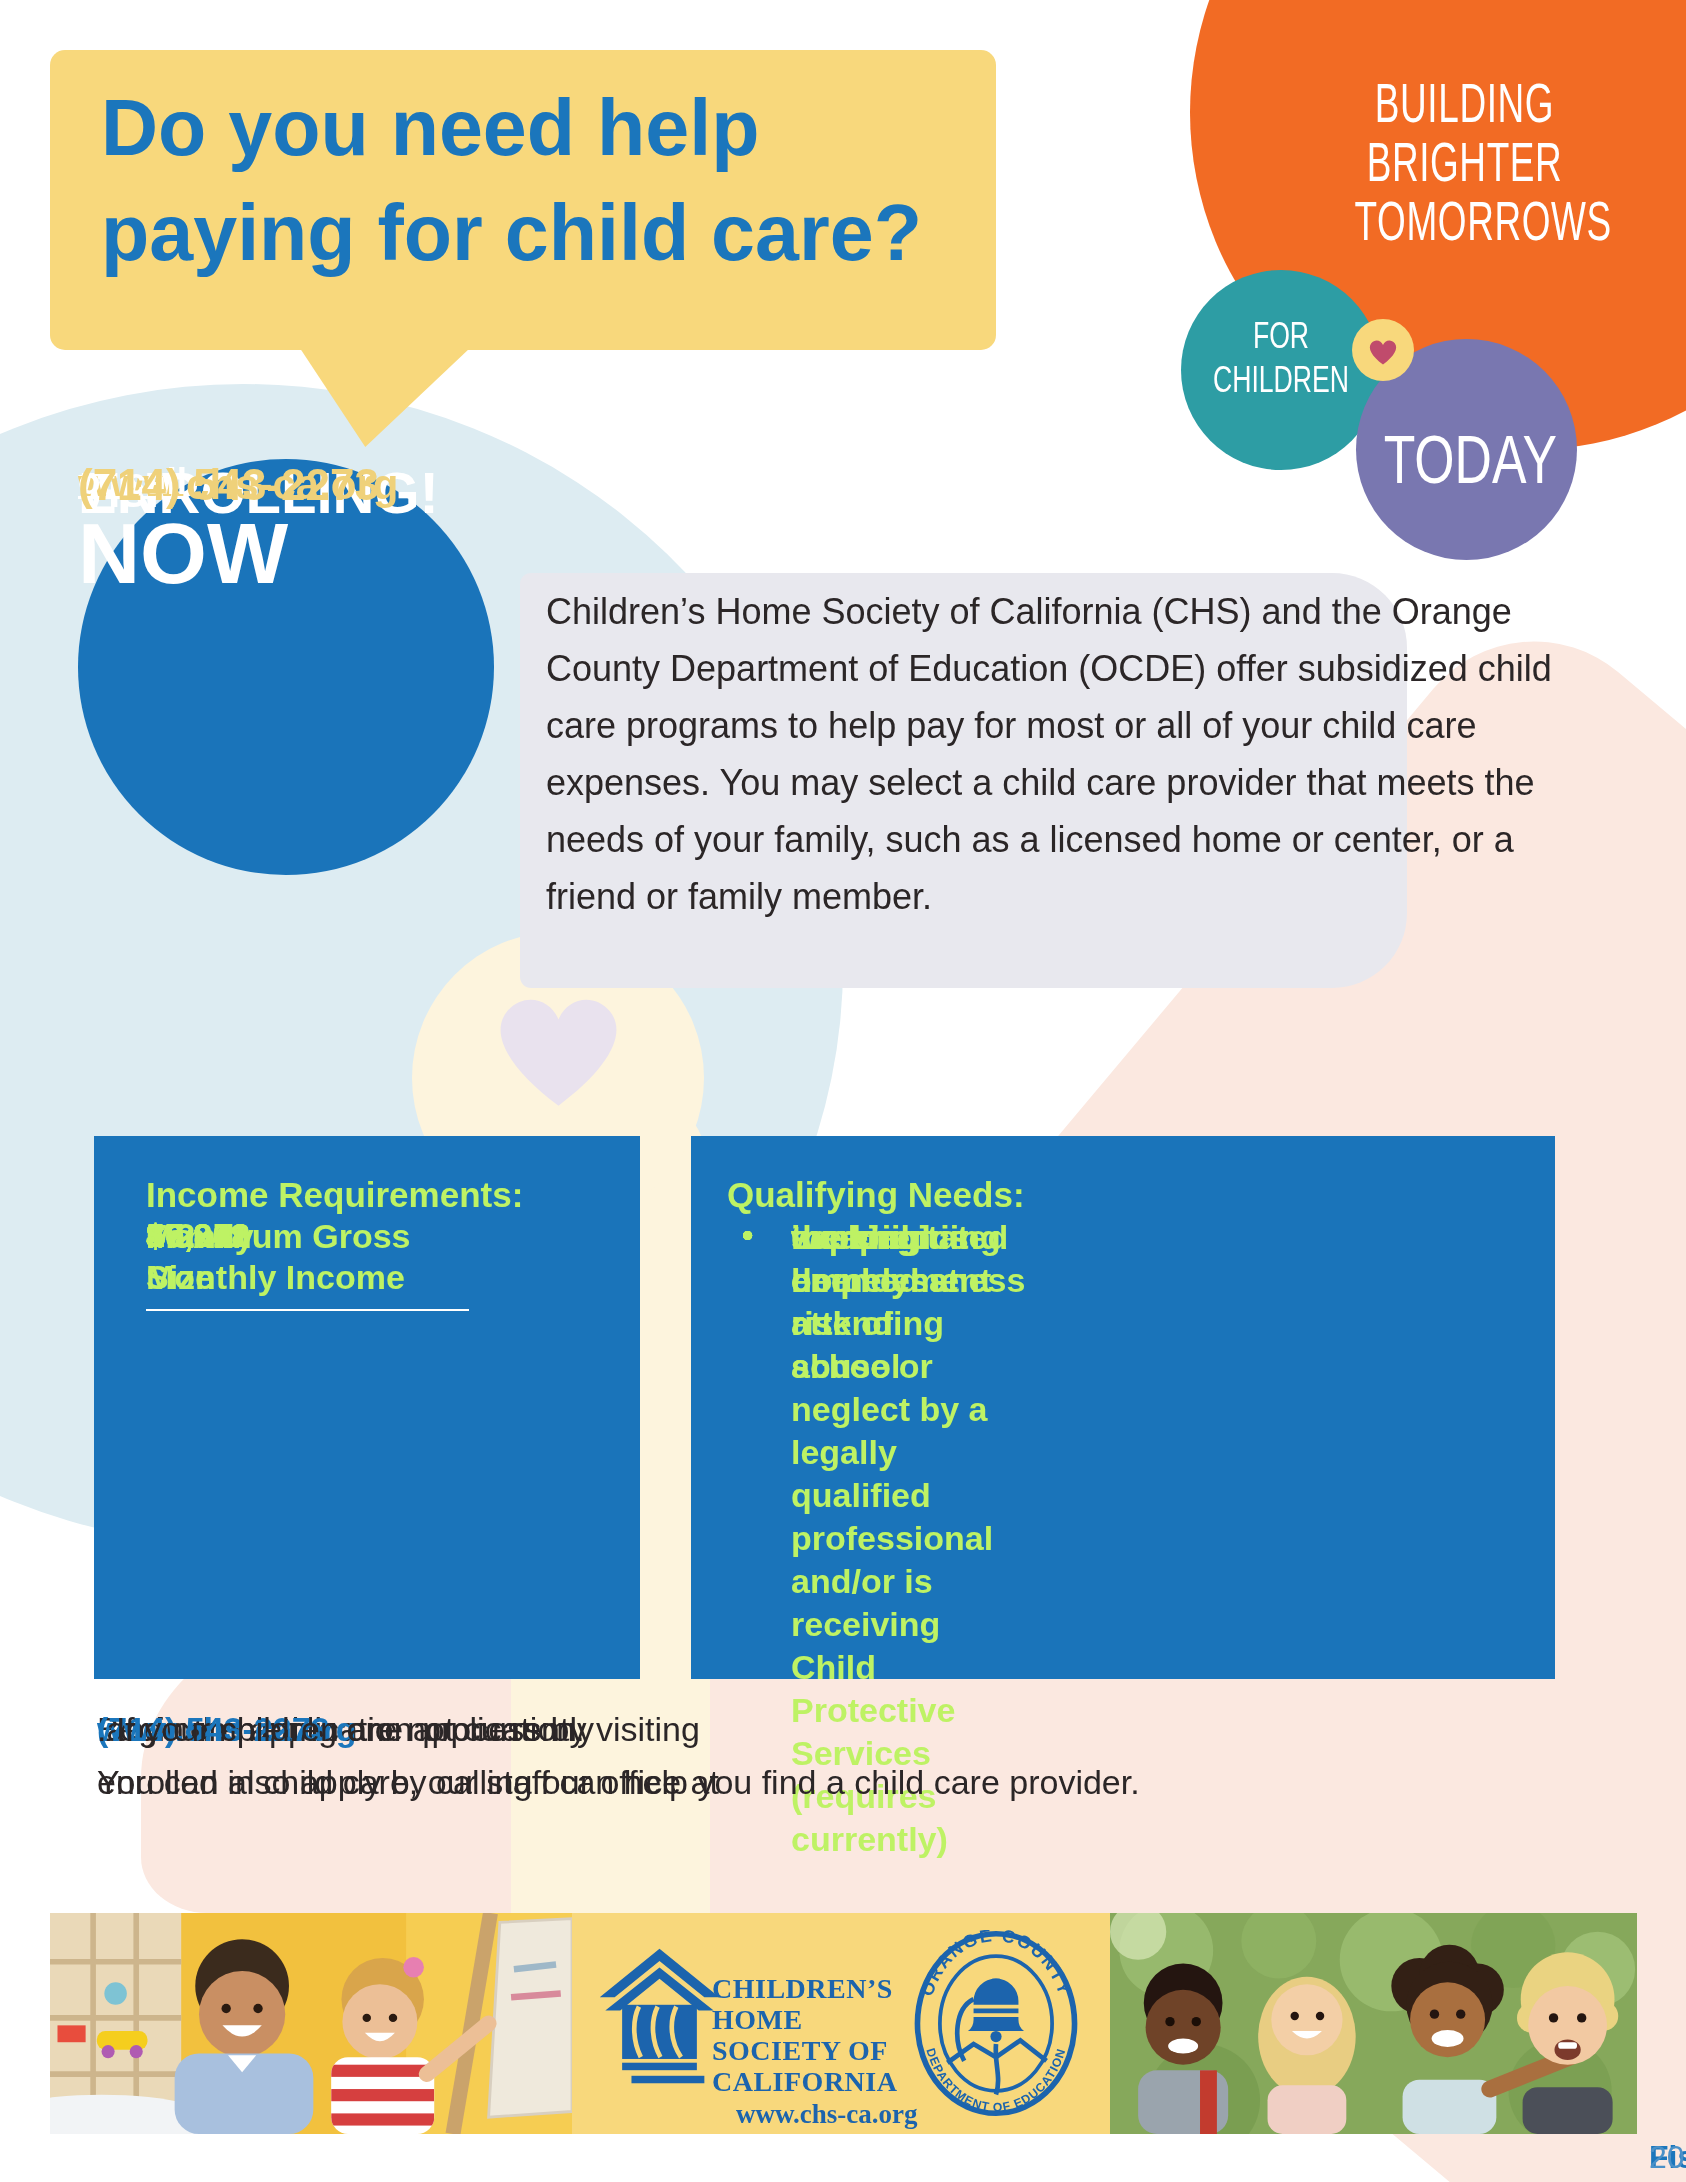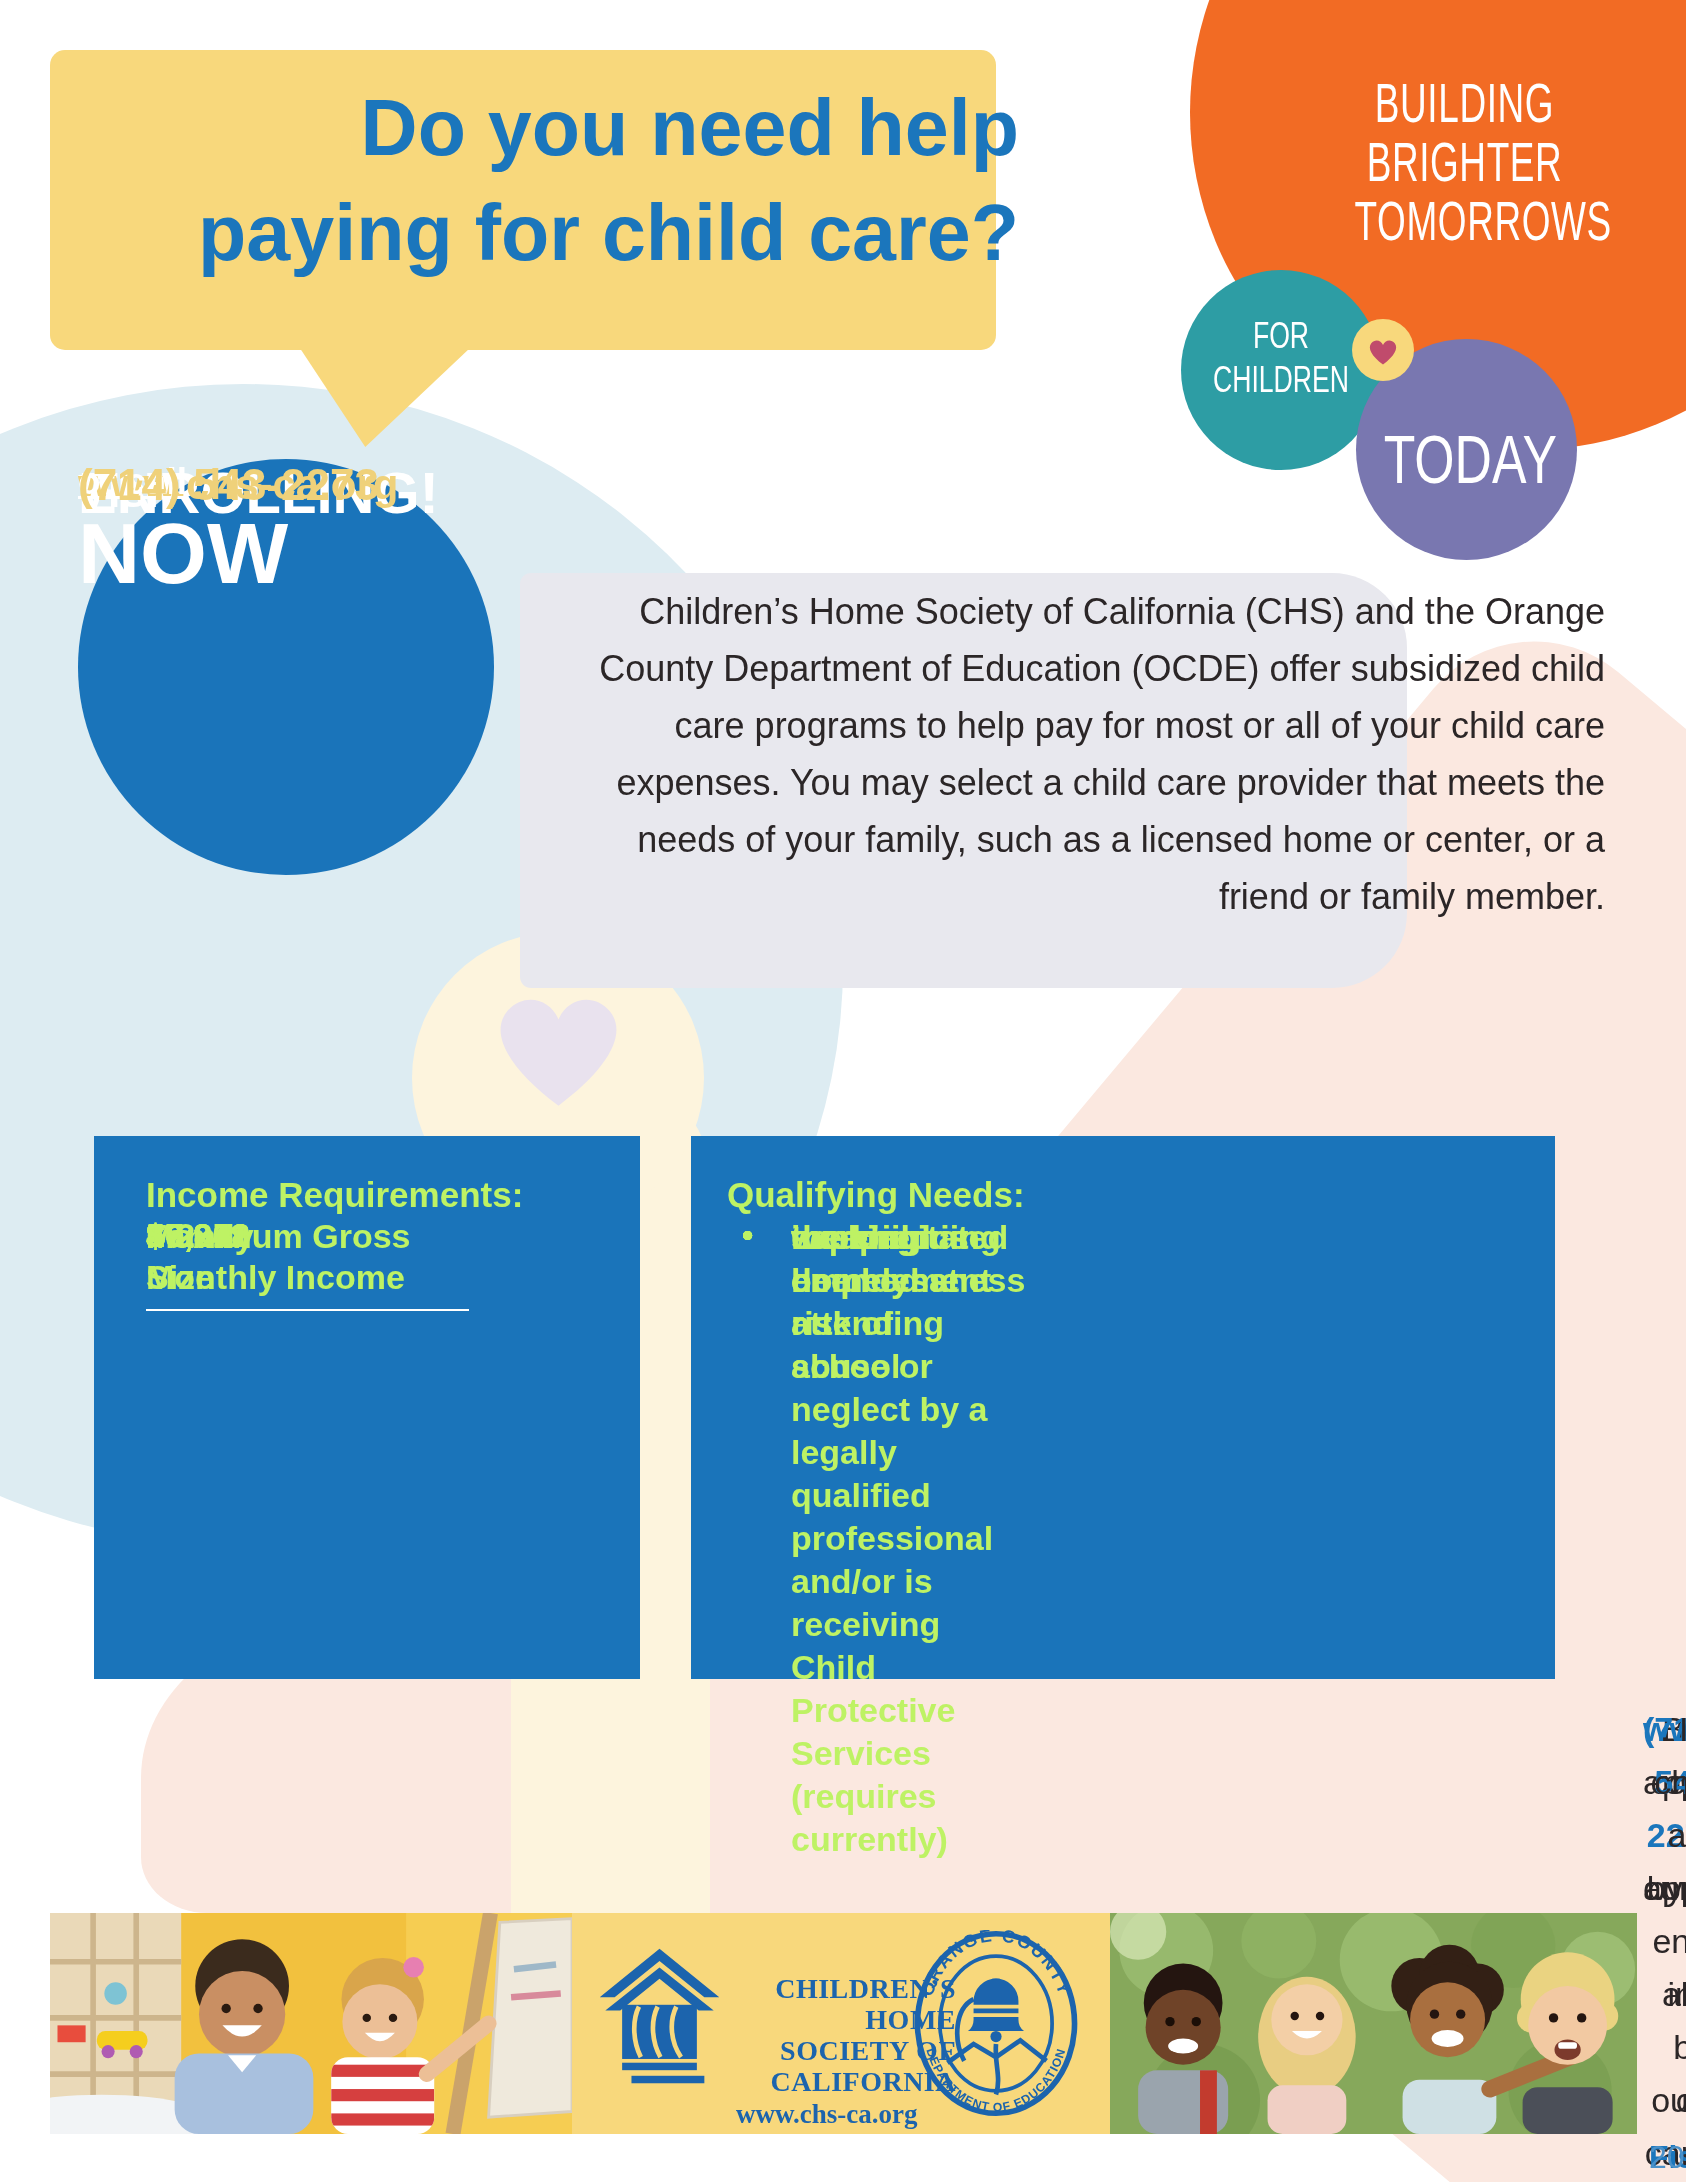--- a/index.html
+++ b/index.html
@@ -1,21 +1,21 @@
 <!DOCTYPE html>
 <html style="font-size:15px"><head>
 <meta charset="utf-8">
 <style>
   html,body{margin:0;padding:0;background:#9a9a9a;}
   #page{
     position:relative;width:1686px;height:2182px;background:#ffffff;
     overflow:hidden;font-family:"Liberation Sans",sans-serif;margin:0 auto;
   }
   #page *{position:absolute;box-sizing:border-box;}
-  .pre{white-space:pre-wrap;text-align:right;}
+  .pre{white-space:pre-wrap;}
 
   
   .bg-lightblue{left:-356px;top:384px;width:1199px;height:1162px;border-radius:50%;background:#ddecf2;}
   .bg-pink-diamond{left:1518px;top:588px;width:1171px;height:1265px;background:#fbe8e0;border-radius:131px;
     transform:rotate(40deg);transform-origin:0 0;}
   .bg-pink-band{left:141px;top:1619px;width:1546px;height:294px;background:#fbe8e0;
     border-radius:197px 0 0 66px / 159px 0 0 56px;}
   .bg-cream-col{left:511px;top:1077px;width:199px;height:836px;background:#fdf4dd;border-radius:103px 103px 0 0;}
   .bg-cream-circle{left:412px;top:932px;width:292px;height:292px;border-radius:50%;background:#fdf4dd;}
   .bg-grey{left:520px;top:573px;width:887px;height:415px;background:#e8e8ee;border-radius:11.2px 75px 75px 11.2px;}

